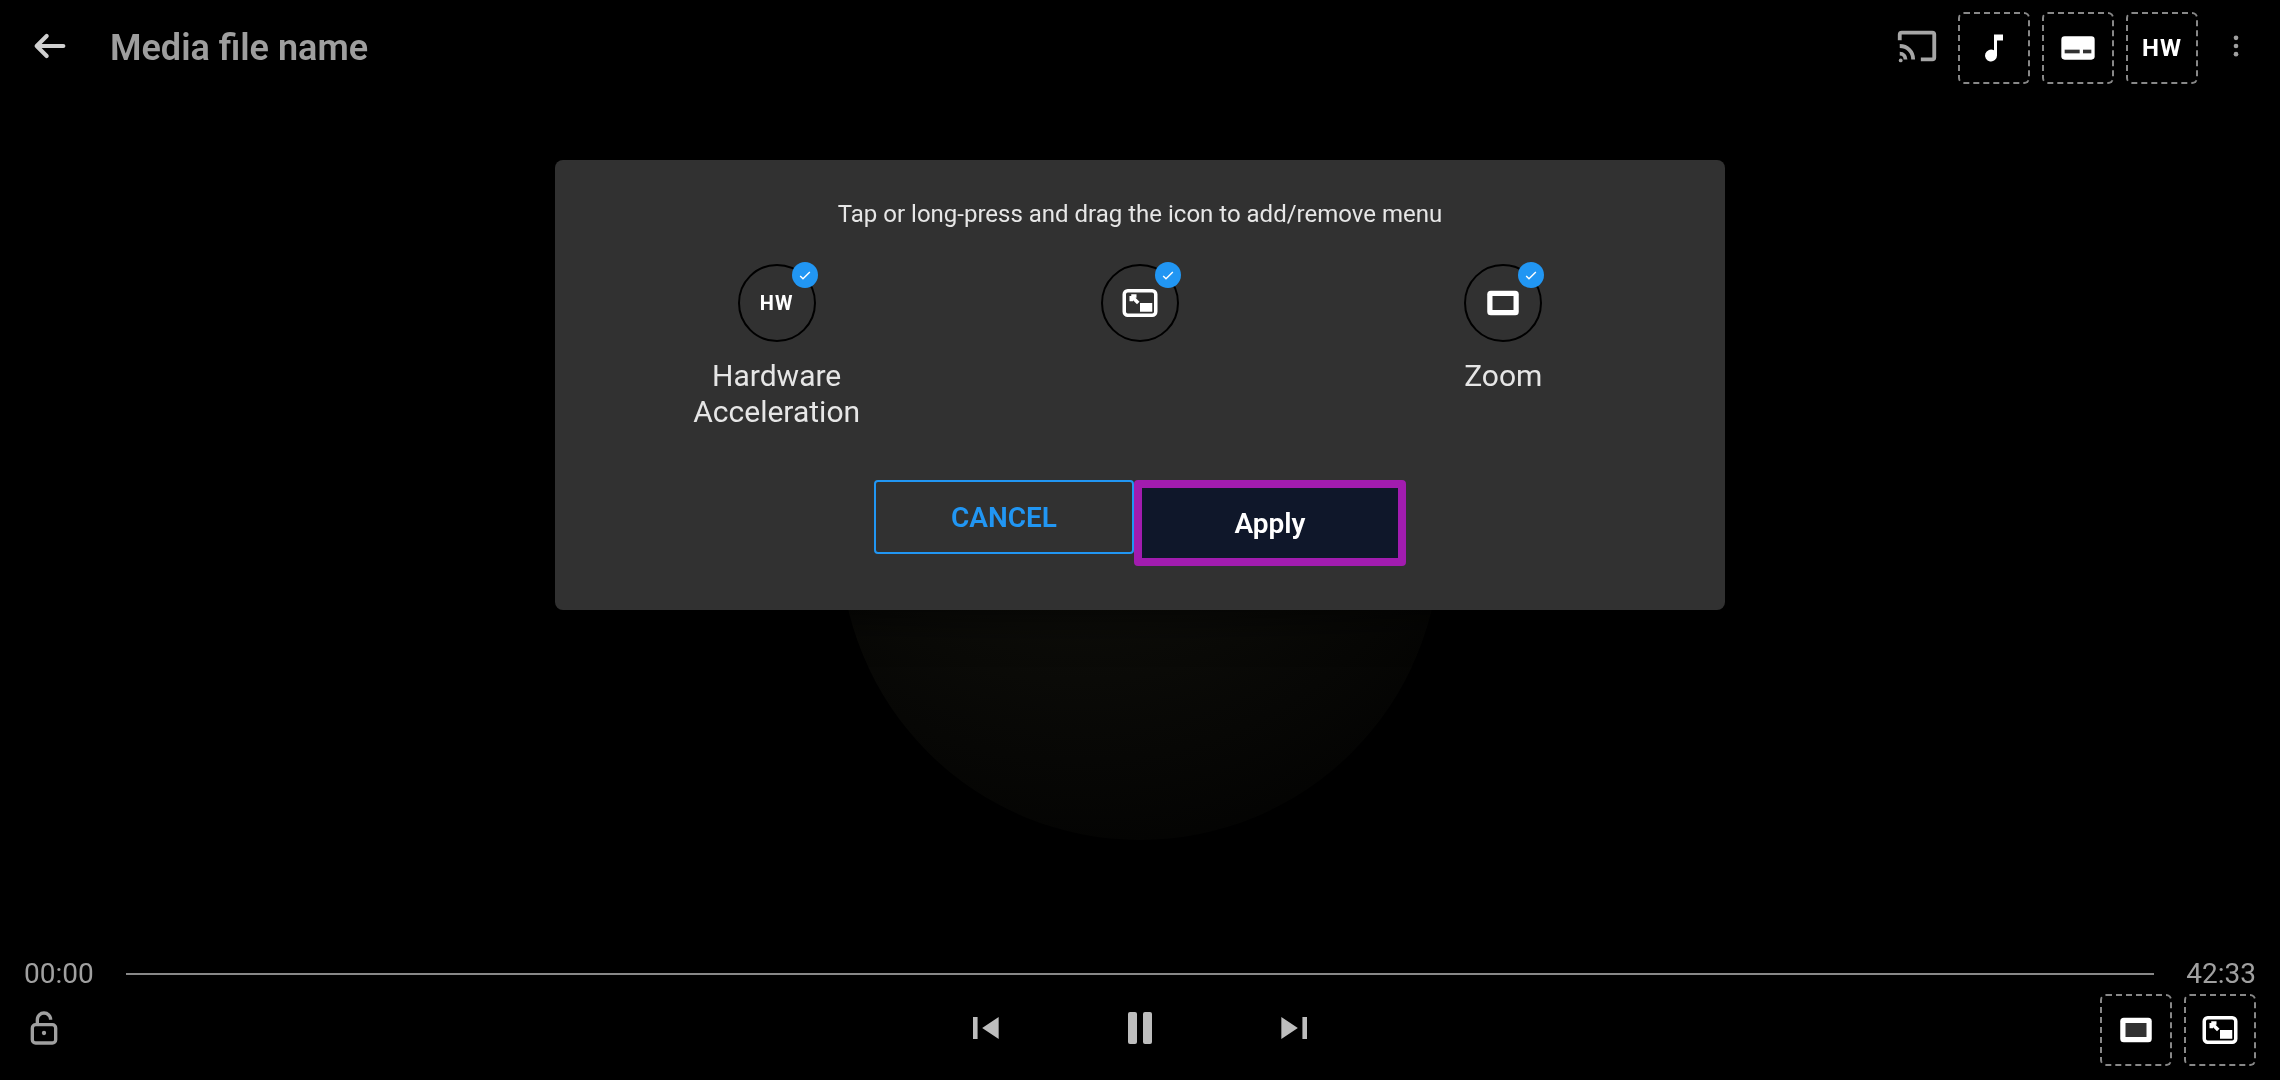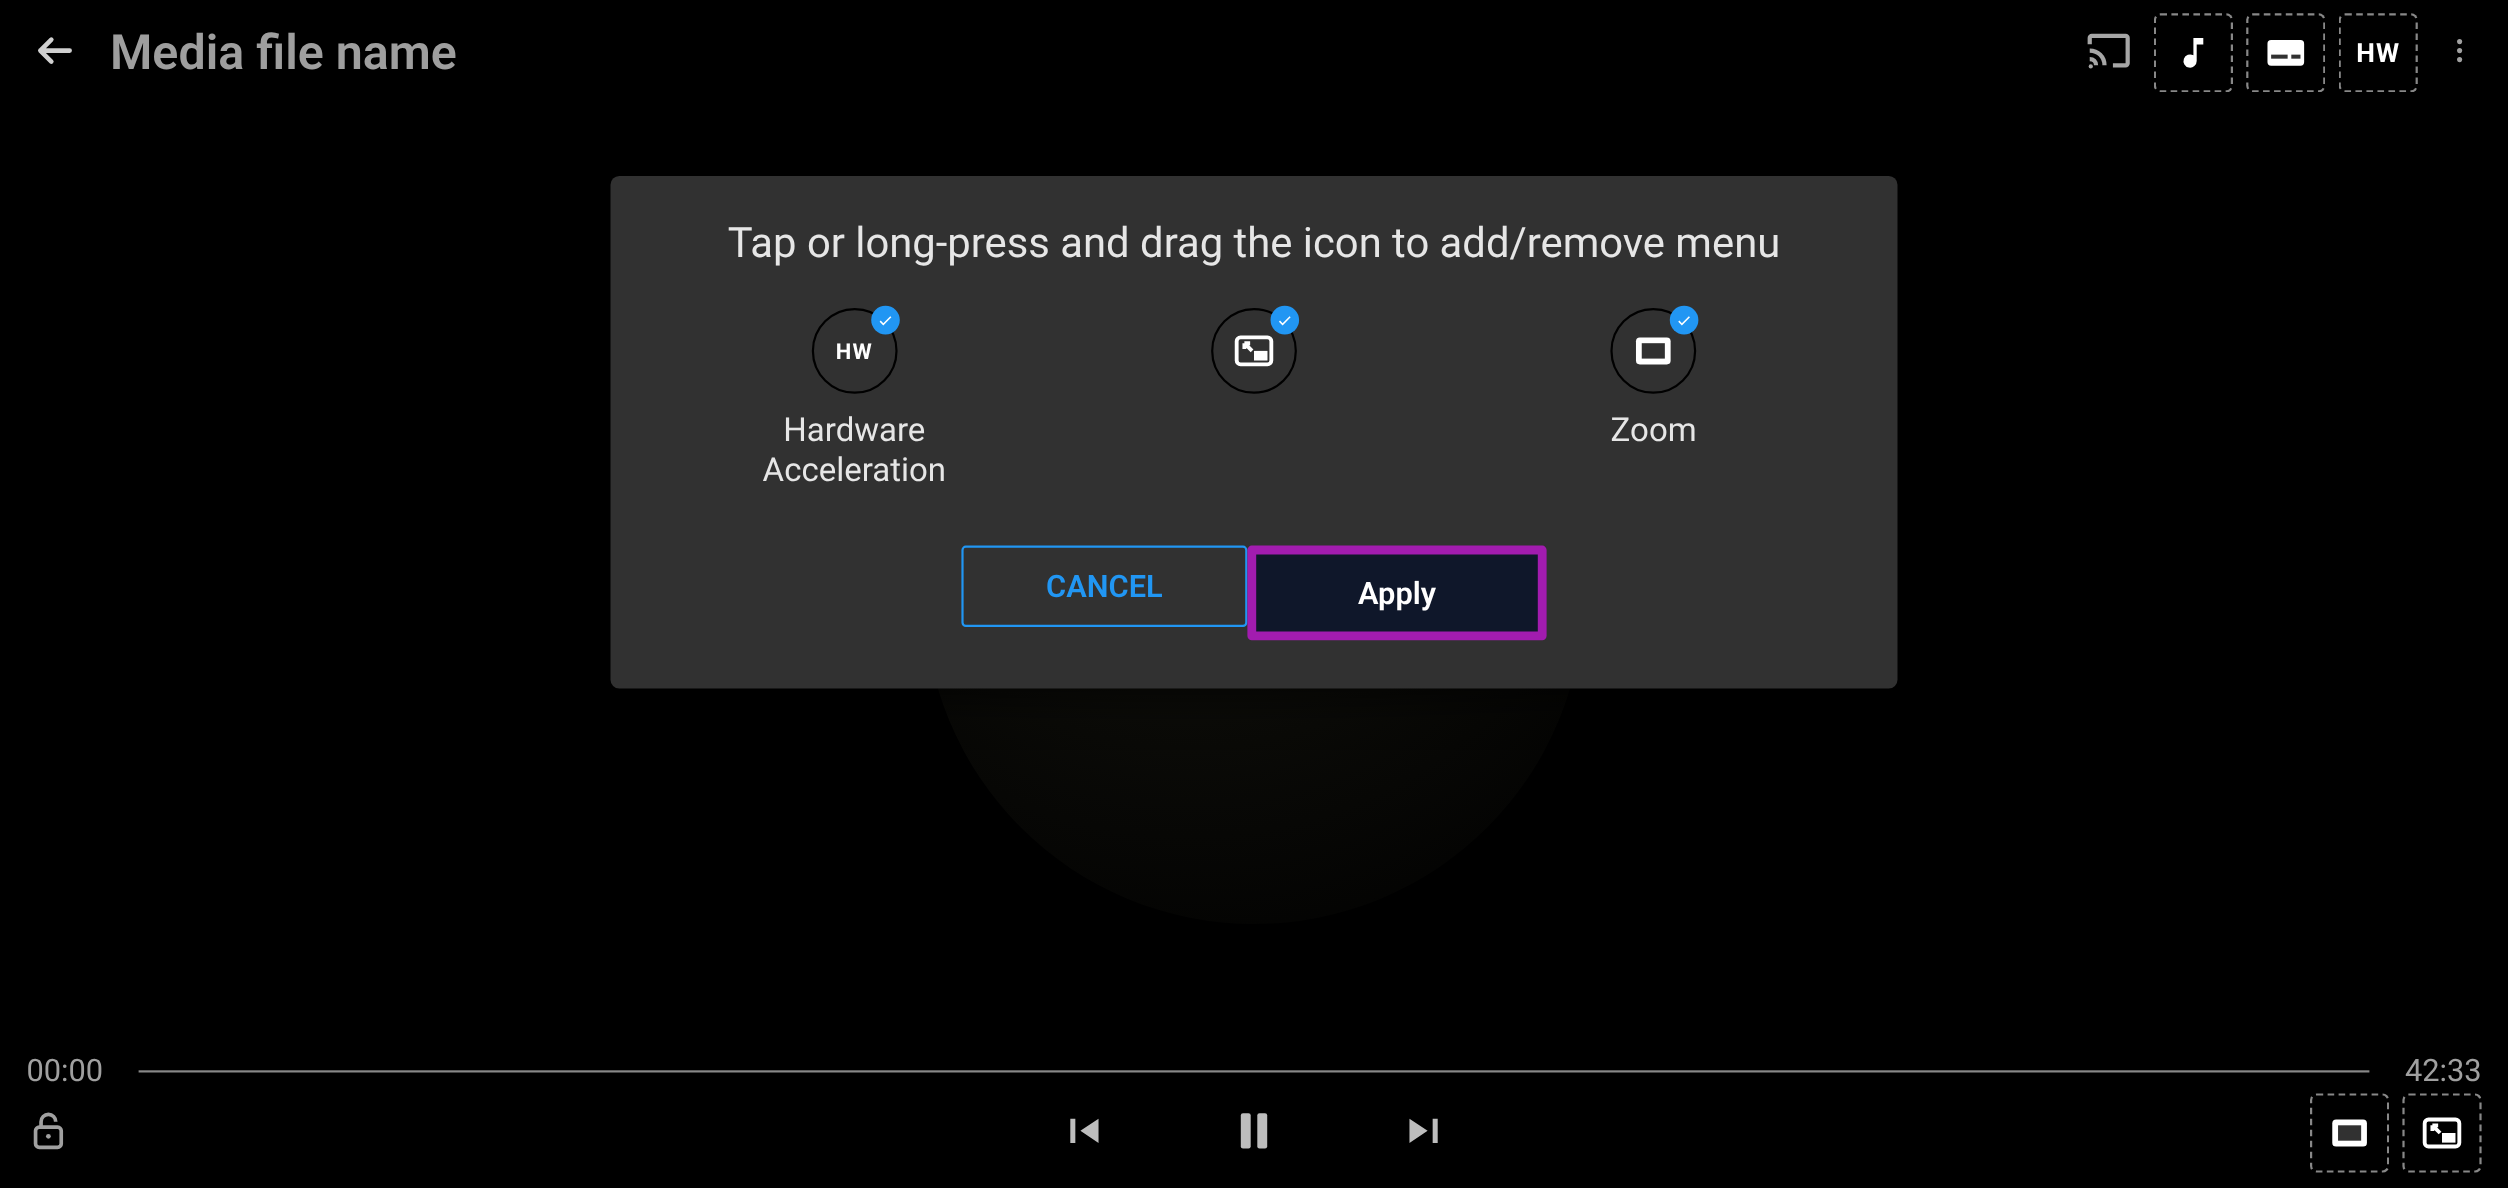--- a/index.html
+++ b/index.html
@@ -34,22 +34,22 @@
     top: 0;
     left: 0;
     right: 0;
     height: 95px;
     display: flex;
     align-items: center;
     padding: 0 30px;
   }
   .back-btn { cursor: pointer; }
   .title {
-    margin-left: 30px;
-    font-size: 44px;
+    margin-left: 40px;
+    font-size: 36px;
     font-weight: 600;
     color: #9e9e9e;
     text-align: center;
   }
   .top-right {
     margin-left: auto;
     display: flex;
     align-items: center;
     gap: 12px;
   }
@@ -137,21 +137,21 @@
   }
   .dialog {
     background: #313131;
     border-radius: 8px;
     width: 1090px;
     padding: 40px 40px 44px;
     text-align: center;
     box-shadow: 0 8px 40px rgba(0,0,0,0.6);
   }
   .dialog-title {
-    font-size: 38px;
+    font-size: 24px;
     font-weight: 400;
     color: #e6e6e6;
     margin-bottom: 36px;
   }
   .options-row {
     display: flex;
     justify-content: space-around;
     margin-bottom: 50px;
   }
   .option {

